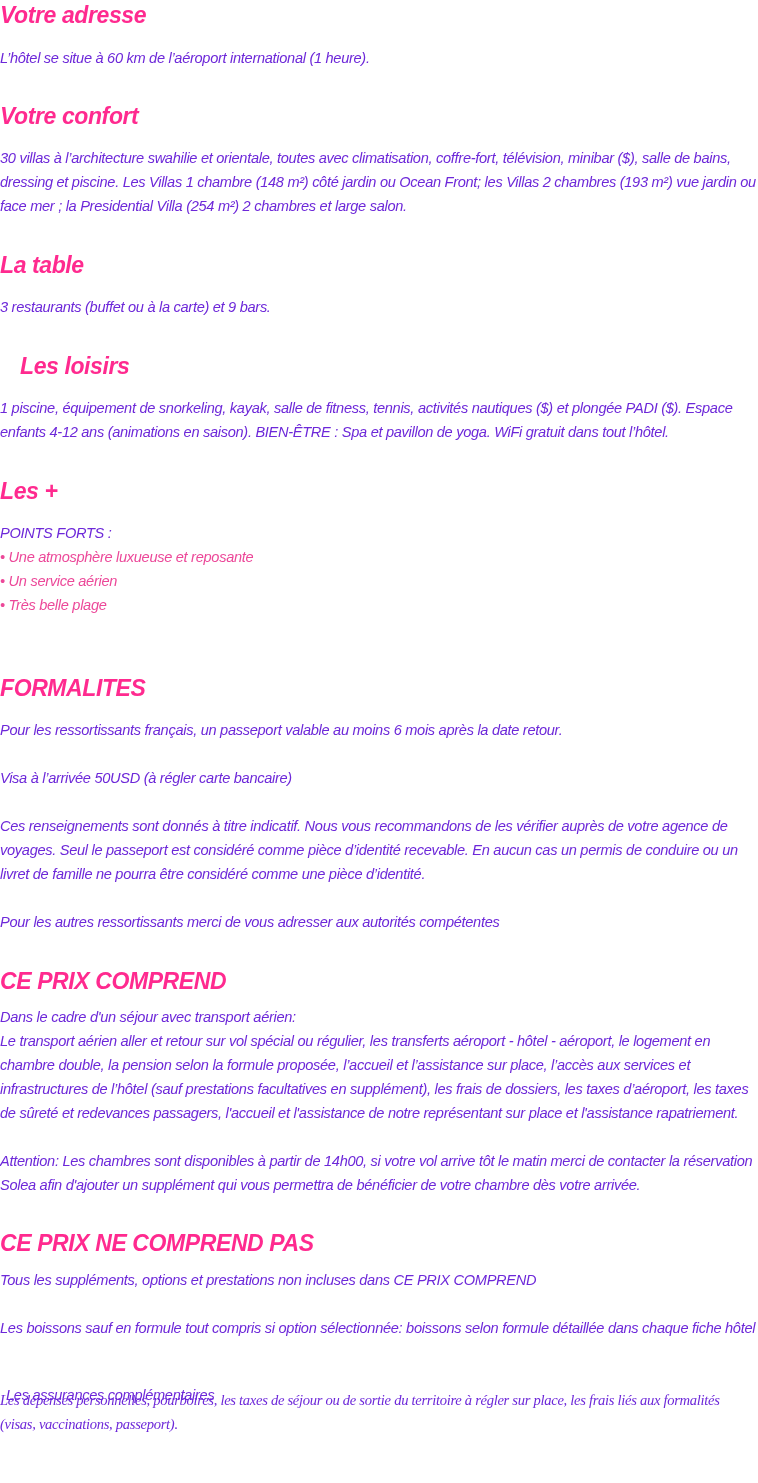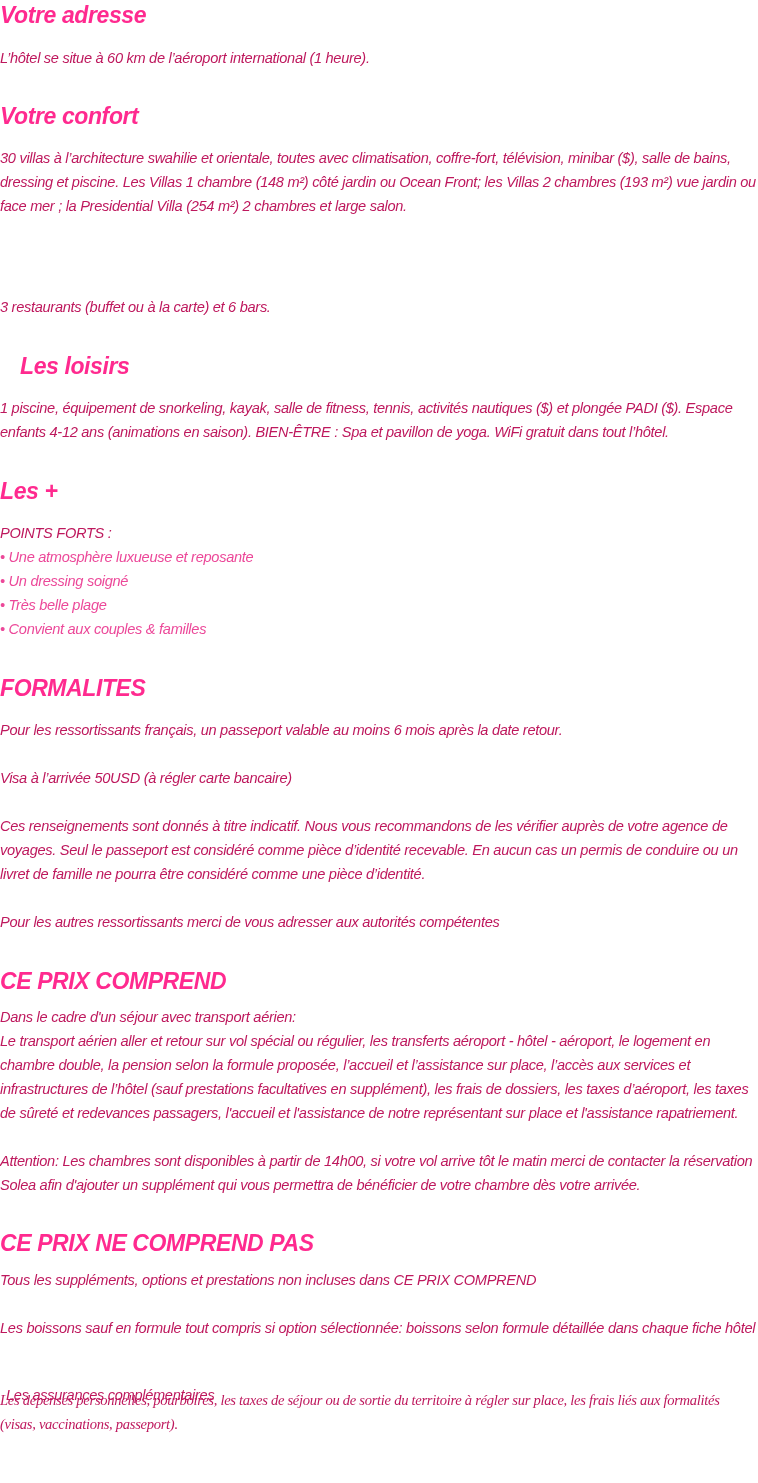--- a/index.html
+++ b/index.html
@@ -19,21 +19,21 @@
       line-height: 30px;
       color: #ff2a8f;
       letter-spacing: -0.4px;
     }
     p.section-text {
       margin: 0;
       font-style: italic;
       font-size: 14.6px;
       line-height: 24px;
       letter-spacing: -0.3px;
-      color: #be185d;
+      color: #6d28d9;
     }
     .block { position: absolute; left: 0; width: 758px; }
     ul.bullets { list-style: none; margin: 0; padding: 0; }
     ul.bullets li {
       font-style: italic;
       font-size: 14.6px;
       line-height: 24px;
       letter-spacing: -0.3px;
       color: #ec4899;
     }
@@ -51,41 +51,43 @@
     <p class="section-text">L’hôtel se situe à 60 km de l’aéroport international (1 heure).</p>
   </div>
 
   <div class="block" style="top:101px;">
     <h2 class="section-title">Votre confort</h2>
   </div>
   <div class="block" style="top:146px;">
     <p class="section-text">30 villas à l’architecture swahilie et orientale, toutes avec climatisation, coffre-fort, télévision, minibar ($), salle de bains, dressing et piscine. Les Villas 1 chambre (148 m²) côté jardin ou Ocean Front; les Villas 2 chambres (193 m²) vue jardin ou face mer ; la Presidential Villa (254 m²) 2 chambres et large salon.</p>
   </div>
 
+  <div class="block" style="top:250px;">
+    <h2 class="section-title">La table</h2>
+  </div>
   <div class="block" style="top:295px;">
-    <p class="section-text">3 restaurants (buffet ou à la carte) et 6 bars.</p>
+    <p class="section-text">3 restaurants (buffet ou à la carte) et 9 bars.</p>
   </div>
 
   <div class="block" style="top:351px;padding-left:20px;">
     <h2 class="section-title">Les loisirs</h2>
   </div>
   <div class="block" style="top:396px;">
     <p class="section-text">1 piscine, équipement de snorkeling, kayak, salle de fitness, tennis, activités nautiques ($) et plongée PADI ($). Espace enfants 4-12 ans (animations en saison). BIEN-ÊTRE : Spa et pavillon de yoga. WiFi gratuit dans tout l’hôtel.</p>
   </div>
 
   <div class="block" style="top:476px;">
     <h2 class="section-title">Les +</h2>
   </div>
   <div class="block" style="top:521px;">
     <p class="section-text">POINTS FORTS :</p>
     <ul class="bullets">
       <li>Une atmosphère luxueuse et reposante</li>
-      <li>Un dressing soigné</li>
+      <li>Un service aérien</li>
       <li>Très belle plage</li>
-      <li>Convient aux couples &amp; familles</li>
     </ul>
   </div>
 
   <div class="block" style="top:673px;">
     <h2 class="section-title">FORMALITES</h2>
   </div>
   <div class="block" style="top:718px;">
     <p class="section-text">Pour les ressortissants français, un passeport valable au moins 6 mois après la date retour.</p>
   </div>
   <div class="block" style="top:766px;">

